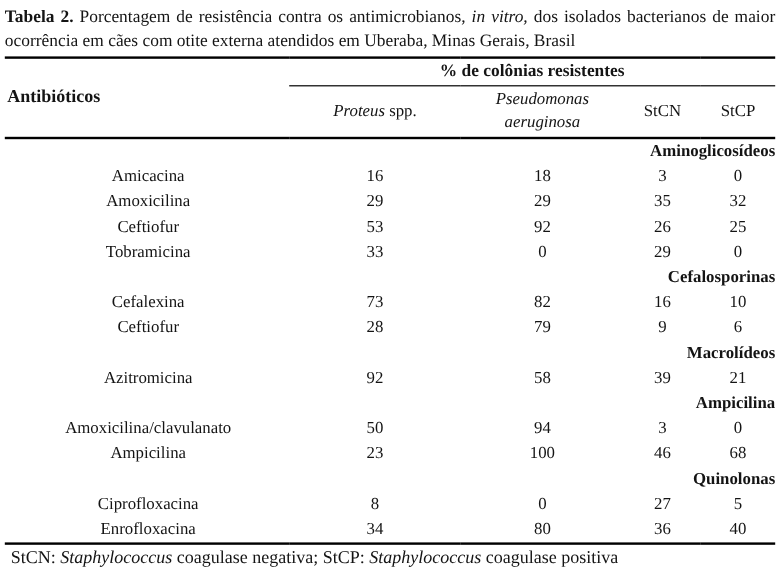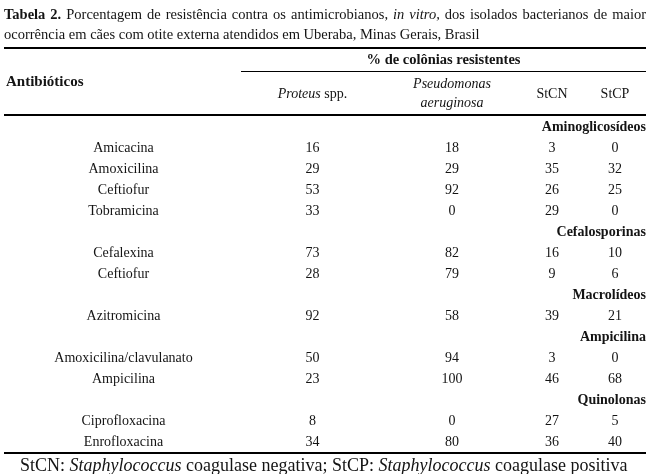--- a/index.html
+++ b/index.html
@@ -59,22 +59,22 @@
     line-height: 19px;
   }
   .ital { font-style: italic; }
 
   tbody td { height: 21px; padding: 0; line-height: 21px; }
   td.cat { font-weight: bold; text-align: right; padding-left: 2px; }
   td.name { text-align: center; padding-left: 2px; }
   td.val { text-align: center; }
 
   .footnote {
-    margin: 3px 0 0 16px;
-    font-size: 18px;
+    margin: 3px 0 0 5px;
+    font-size: 15px;
     line-height: 17px;
   }
 </style>
 </head>
 <body>
 
 <div class="page">
 
   <p class="caption">
     <span class="bold">Tabela 2.</span><span> Porcentagem de resistência contra os antimicrobianos, </span><span class="ital">in vitro,</span><span> dos isolados bacterianos de maior ocorrência em cães com otite externa atendidos em Uberaba, Minas Gerais, Brasil</span>

